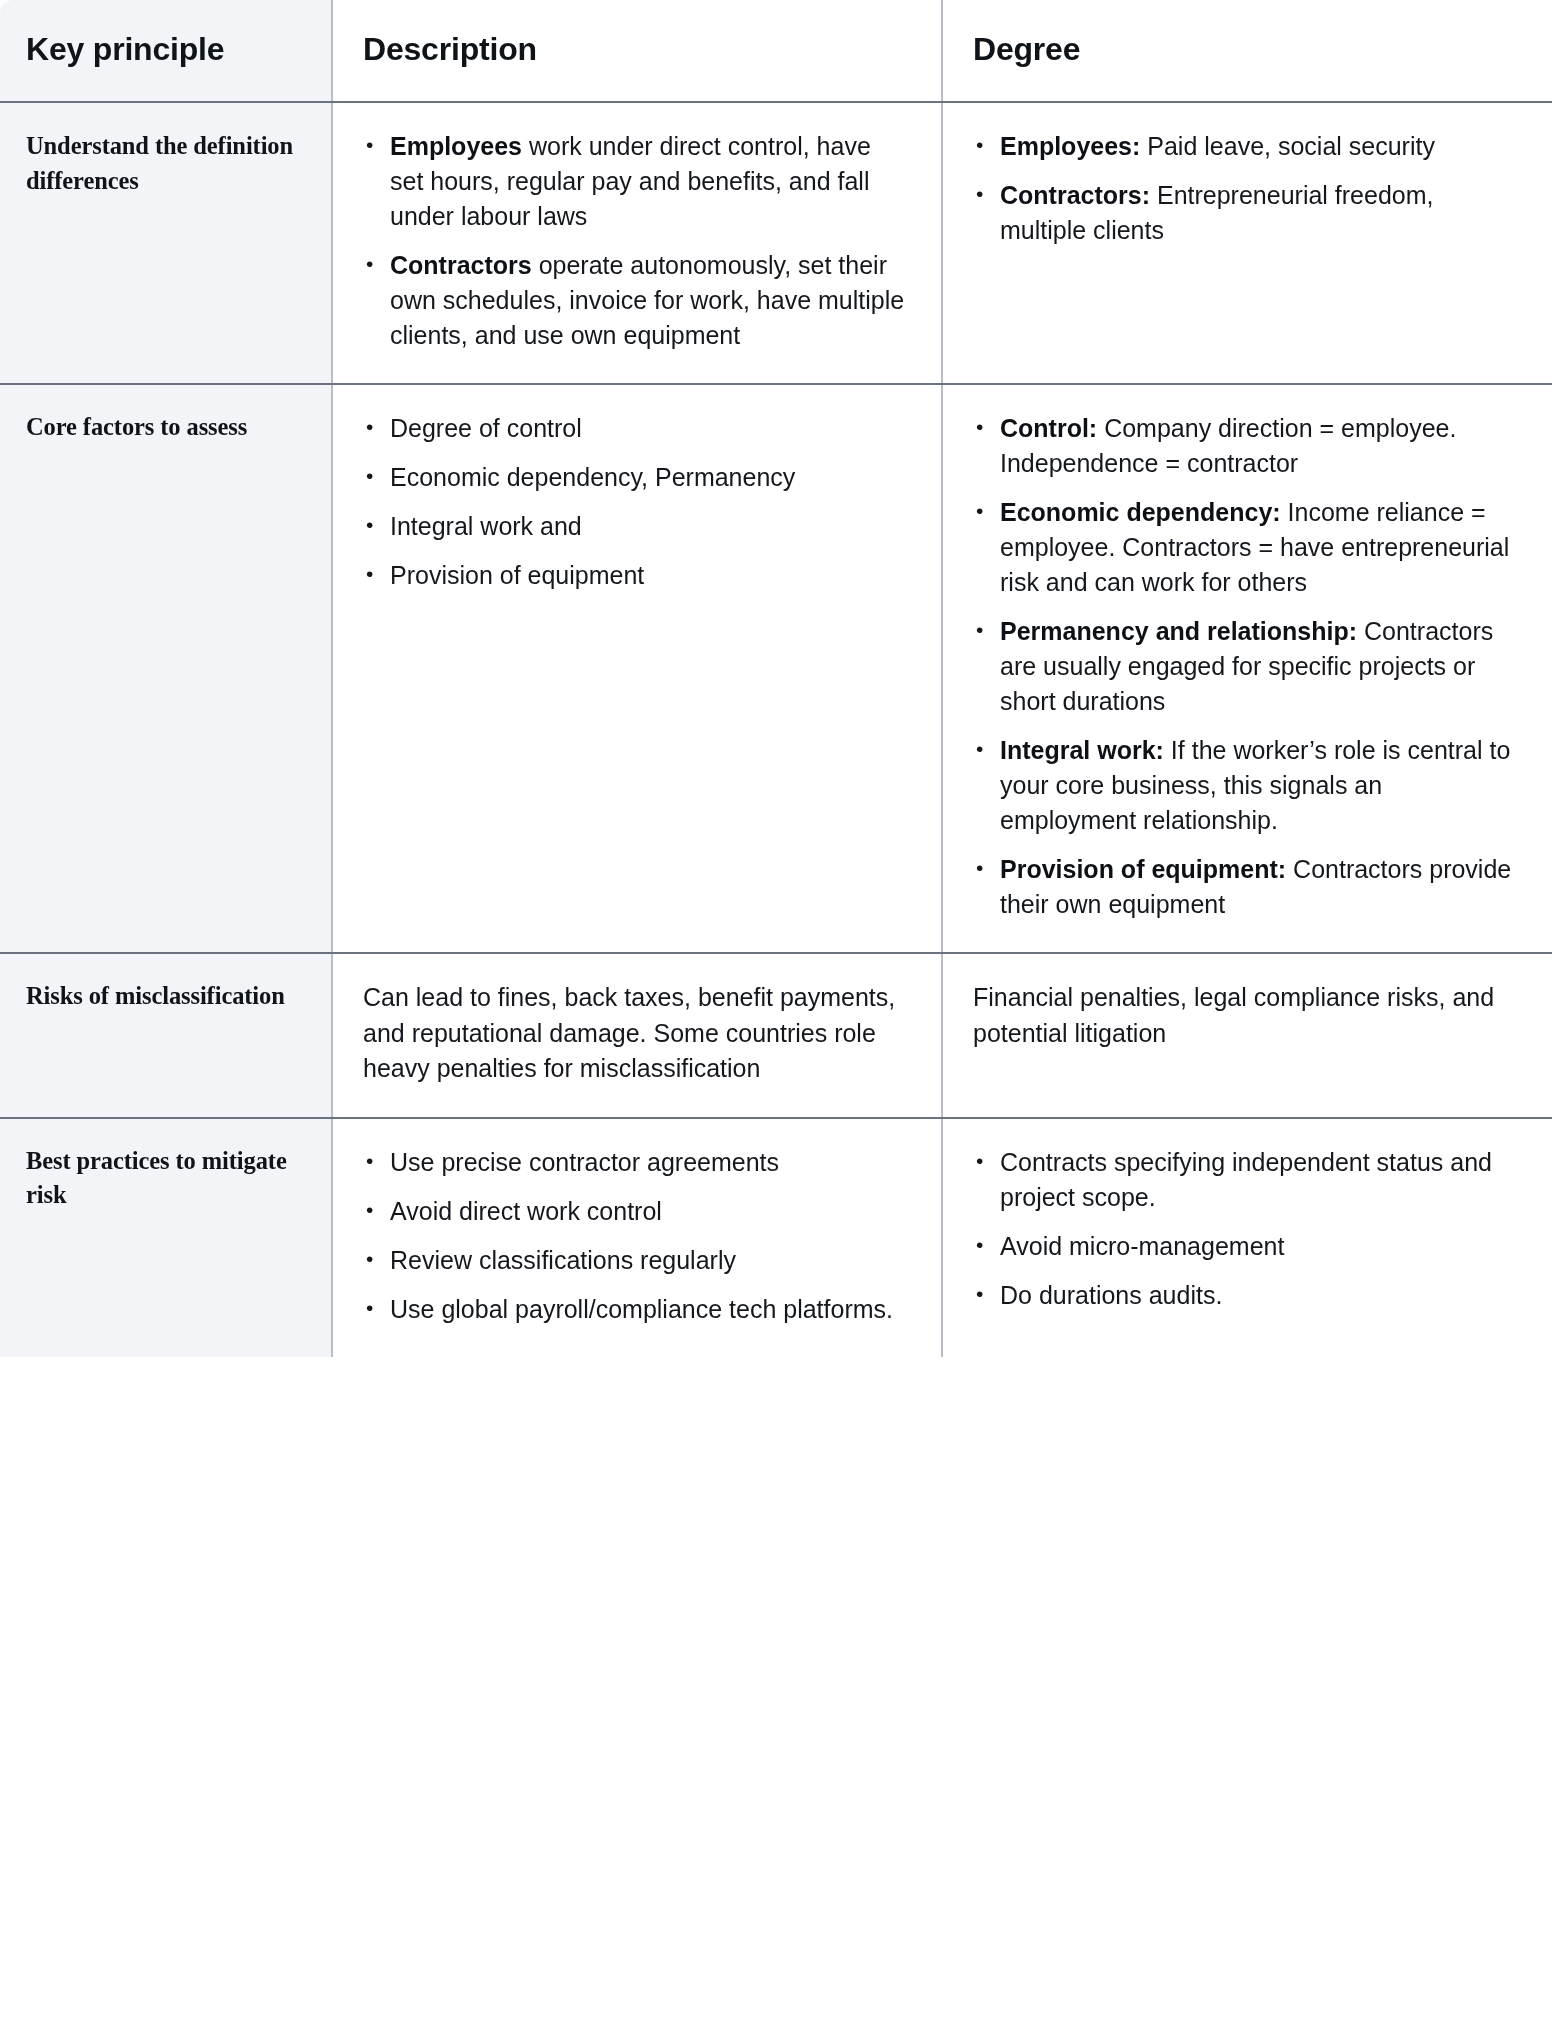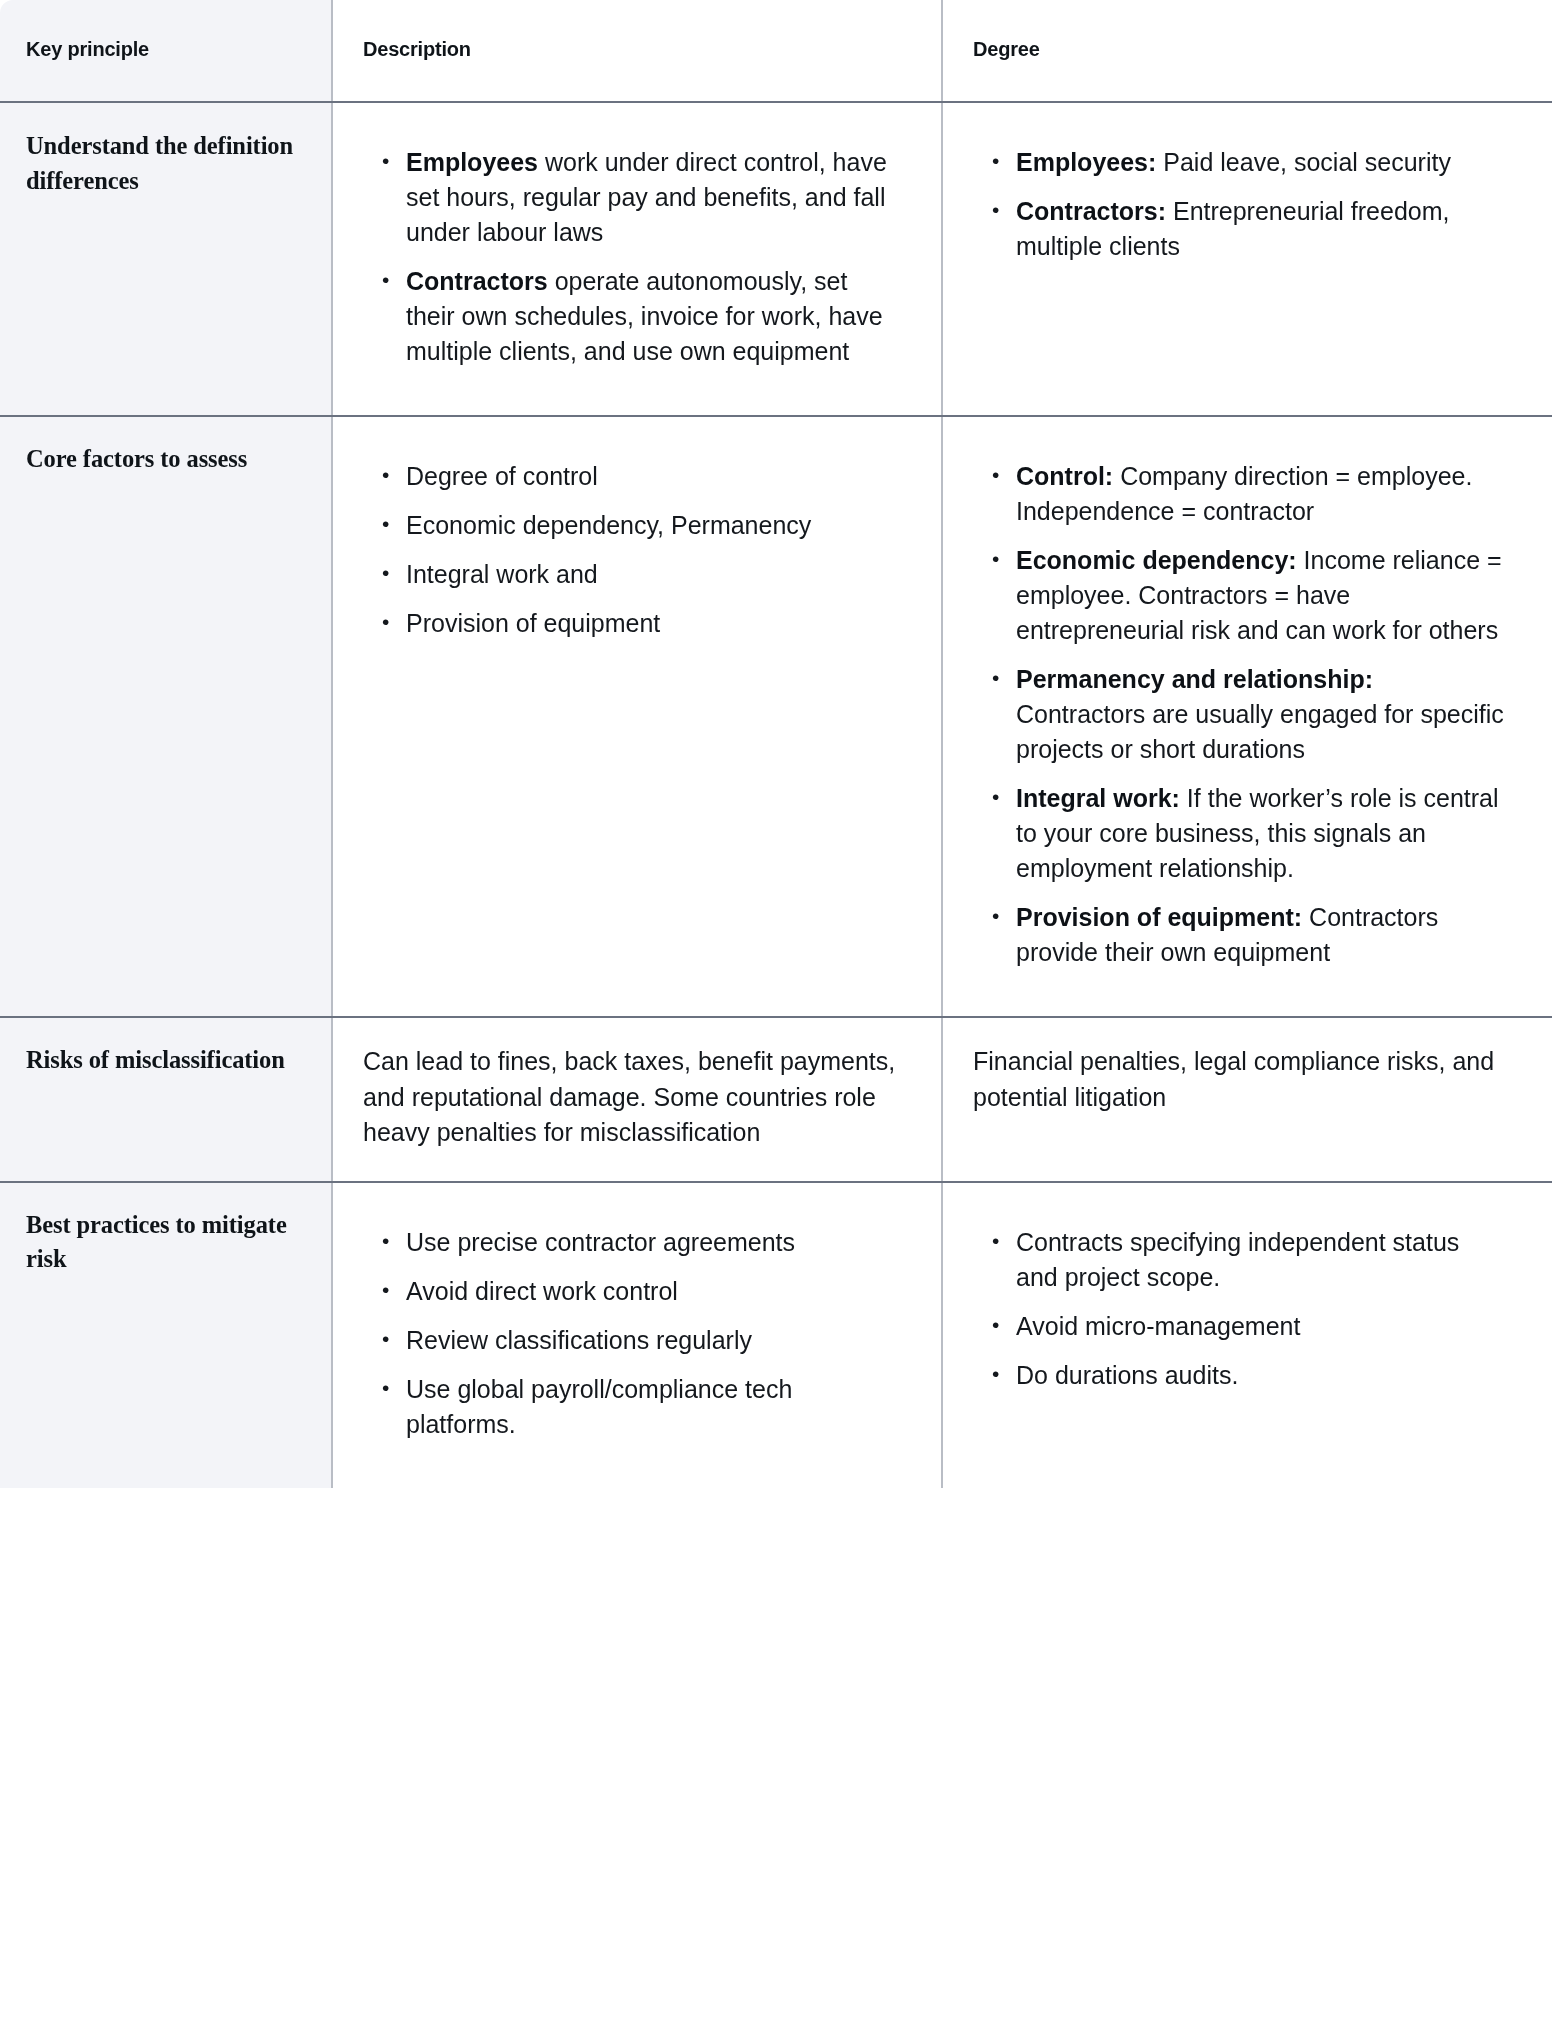--- a/index.html
+++ b/index.html
@@ -29,21 +29,21 @@
   }
 
   col.col-key      { width: 332px; }
   col.col-desc     { width: 610px; }
   col.col-details  { width: 610px; }
 
   
   thead th {
     text-align: left;
     vertical-align: middle;
-    font-size: 20px;
+    font-size: 32px;
     font-weight: 700;
     letter-spacing: -0.2px;
     color: #0f1419;
     padding: 26px 28px 28px 28px;
     height: 102px;
     border-bottom: 2px solid #6b7280;
     background: #ffffff;
   }
   thead th.key-head {
     background: #f3f4f8;
@@ -84,21 +84,21 @@
   td.details-cell {
     border-left: 2px solid #b9bdc5;
     font-size: 25px;
     line-height: 1.42;
     color: #14181d;
   }
 
   
   ul.blist {
     list-style: none;
-    margin: 16px;
+    margin: 0;
     padding: 0;
   }
   ul.blist > li {
     position: relative;
     padding-left: 27px;
     margin: 0 0 14px 0;
     font-size: 25px;
     line-height: 1.40;
     color: #14181d;
   }

